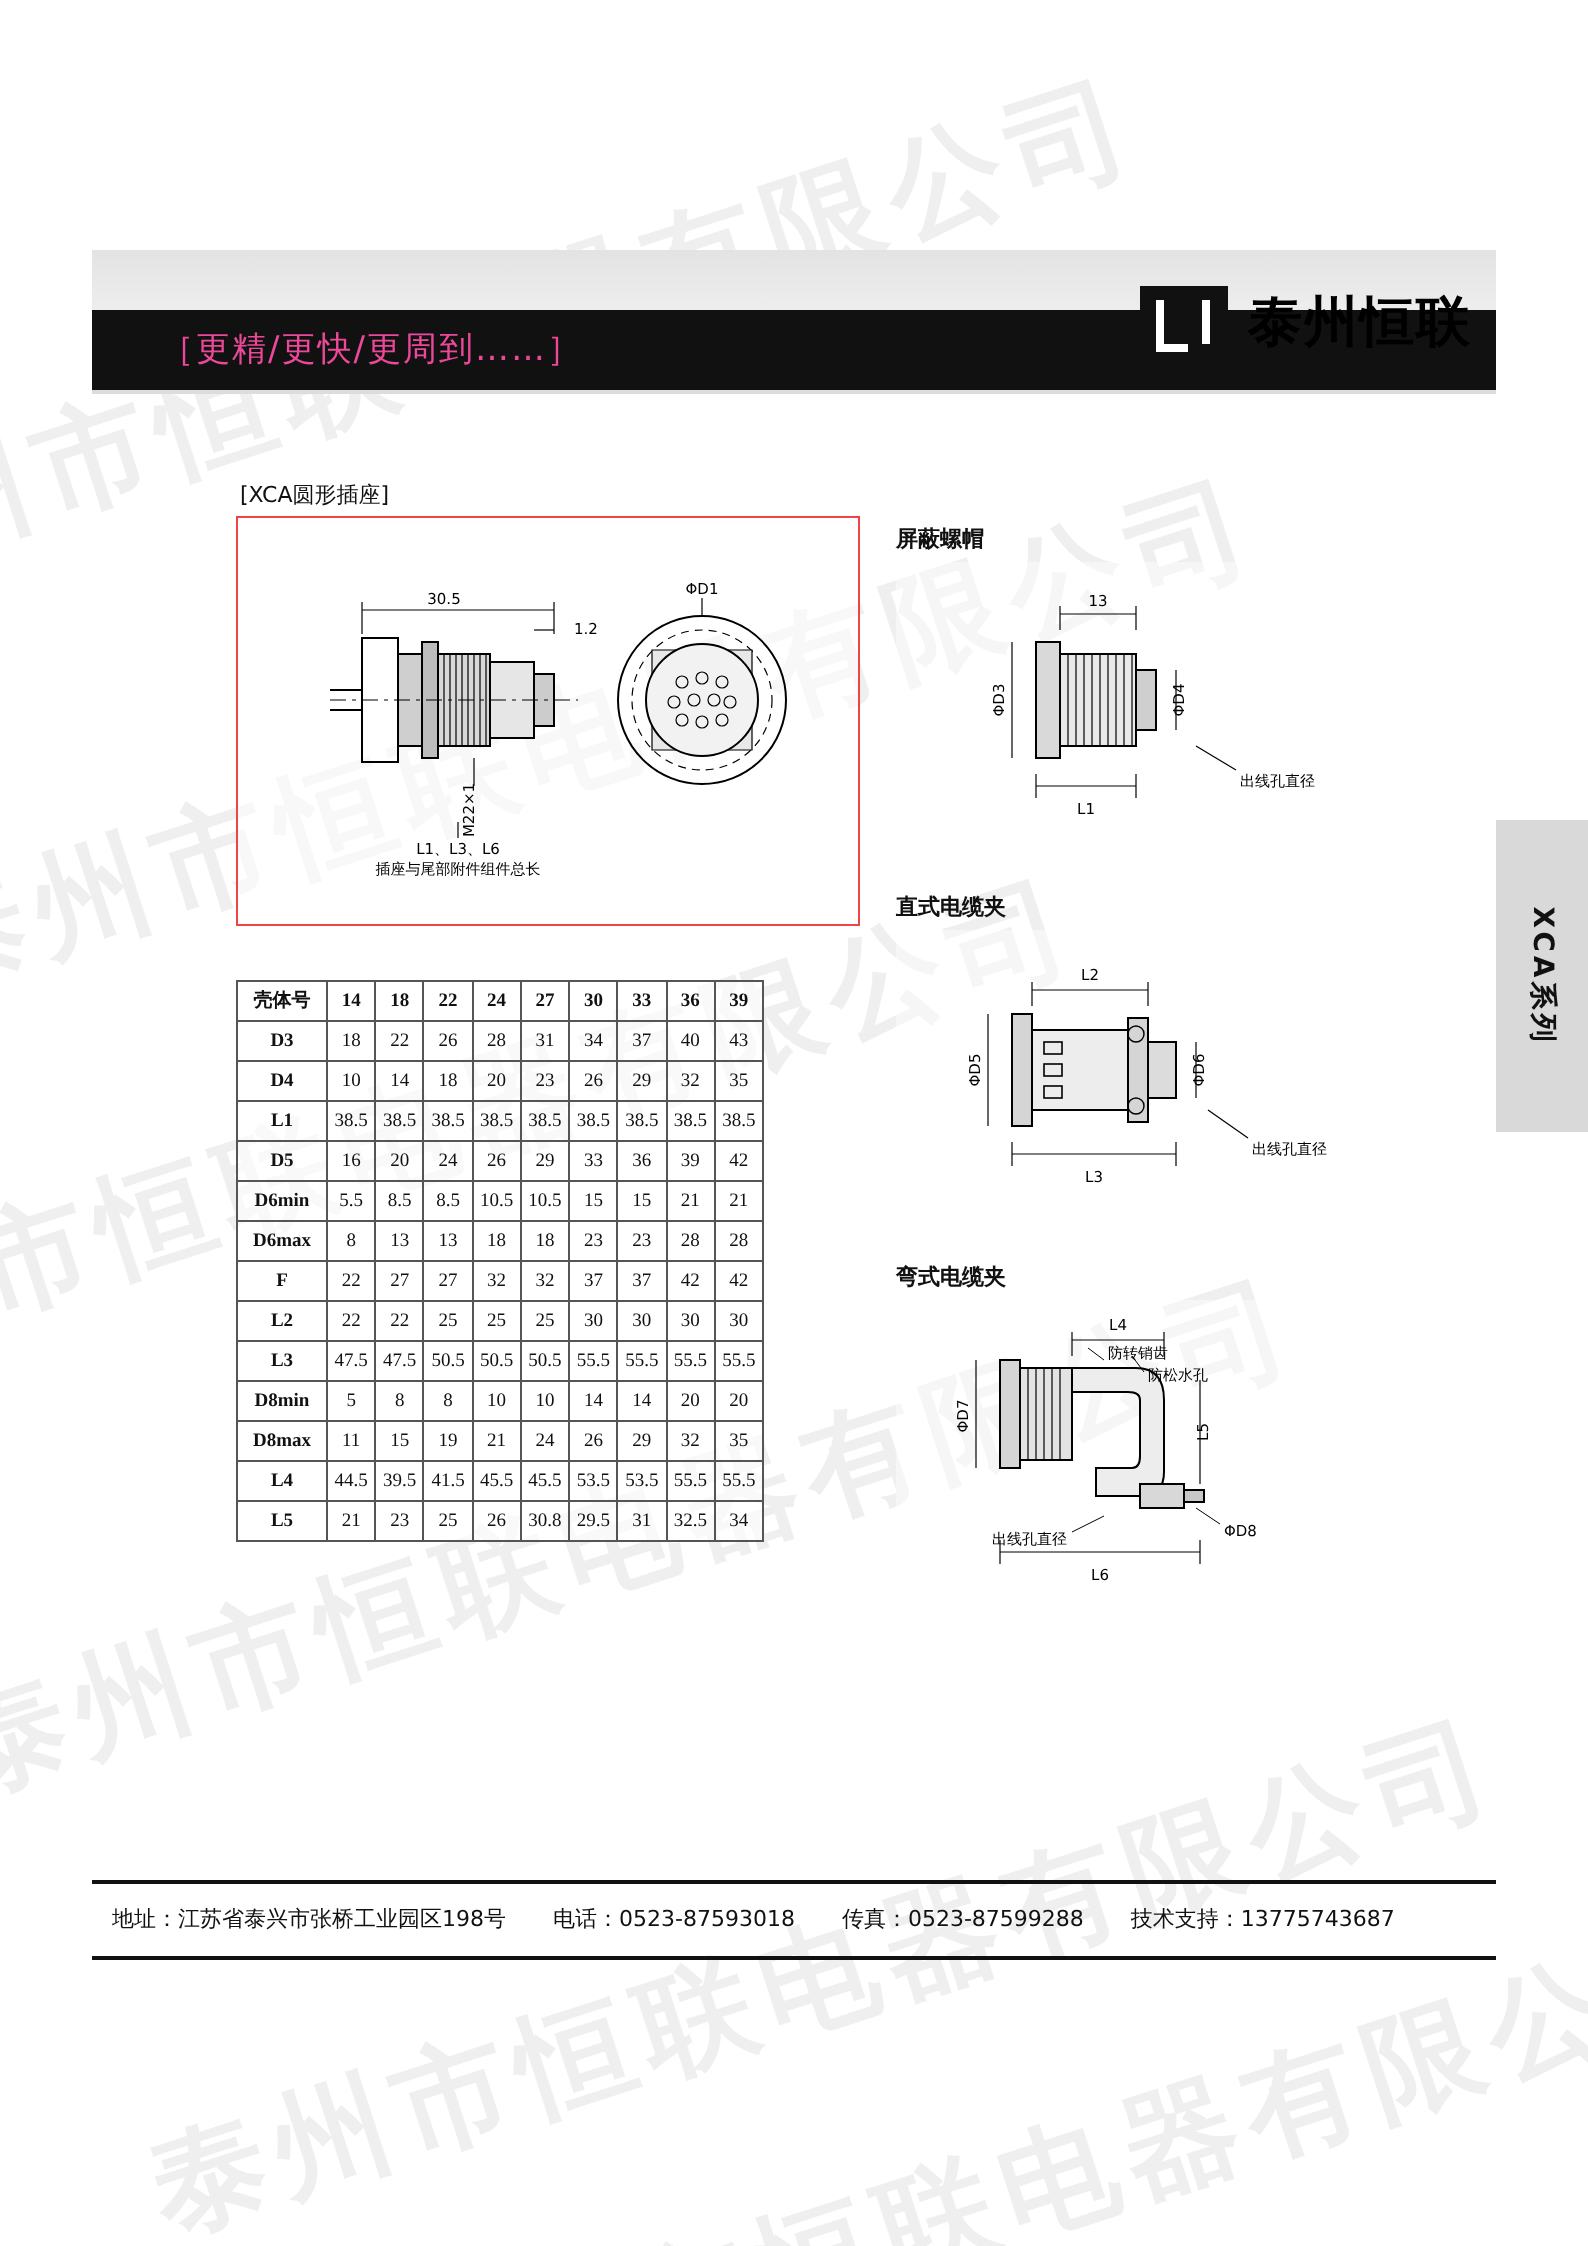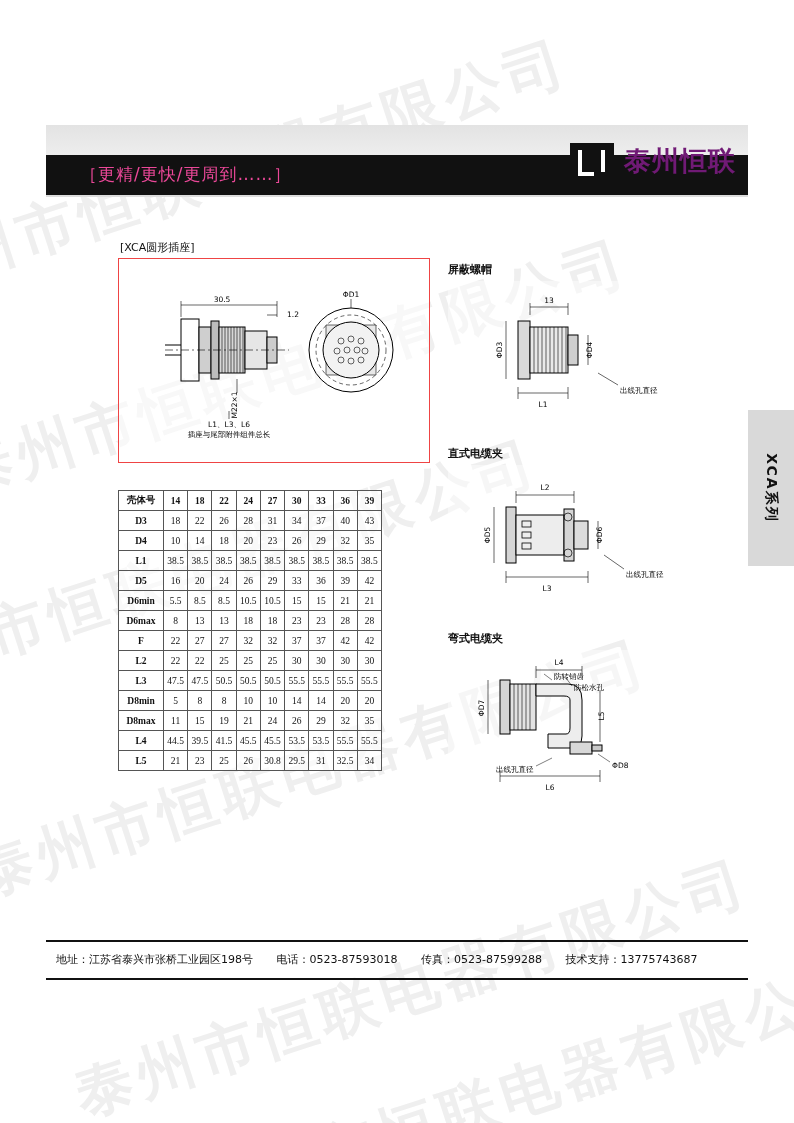--- a/index.html
+++ b/index.html
@@ -81,21 +81,21 @@
   .logo-mark:before{
     content:"";
     position:absolute;
     right:9px;top:7px;
     width:4px;height:22px;
     background:#fff;
   }
   .logo-text{
     font-size:27px;
     font-weight:bold;
-    color:#701a75;
+    color:#000000;
     letter-spacing:1px;
     font-family:"DejaVu Sans", sans-serif;
   }
 
   
   .side-tab{
     position:absolute;
     right:0;top:410px;
     width:46px;height:156px;
     background:#d9d9d9;

